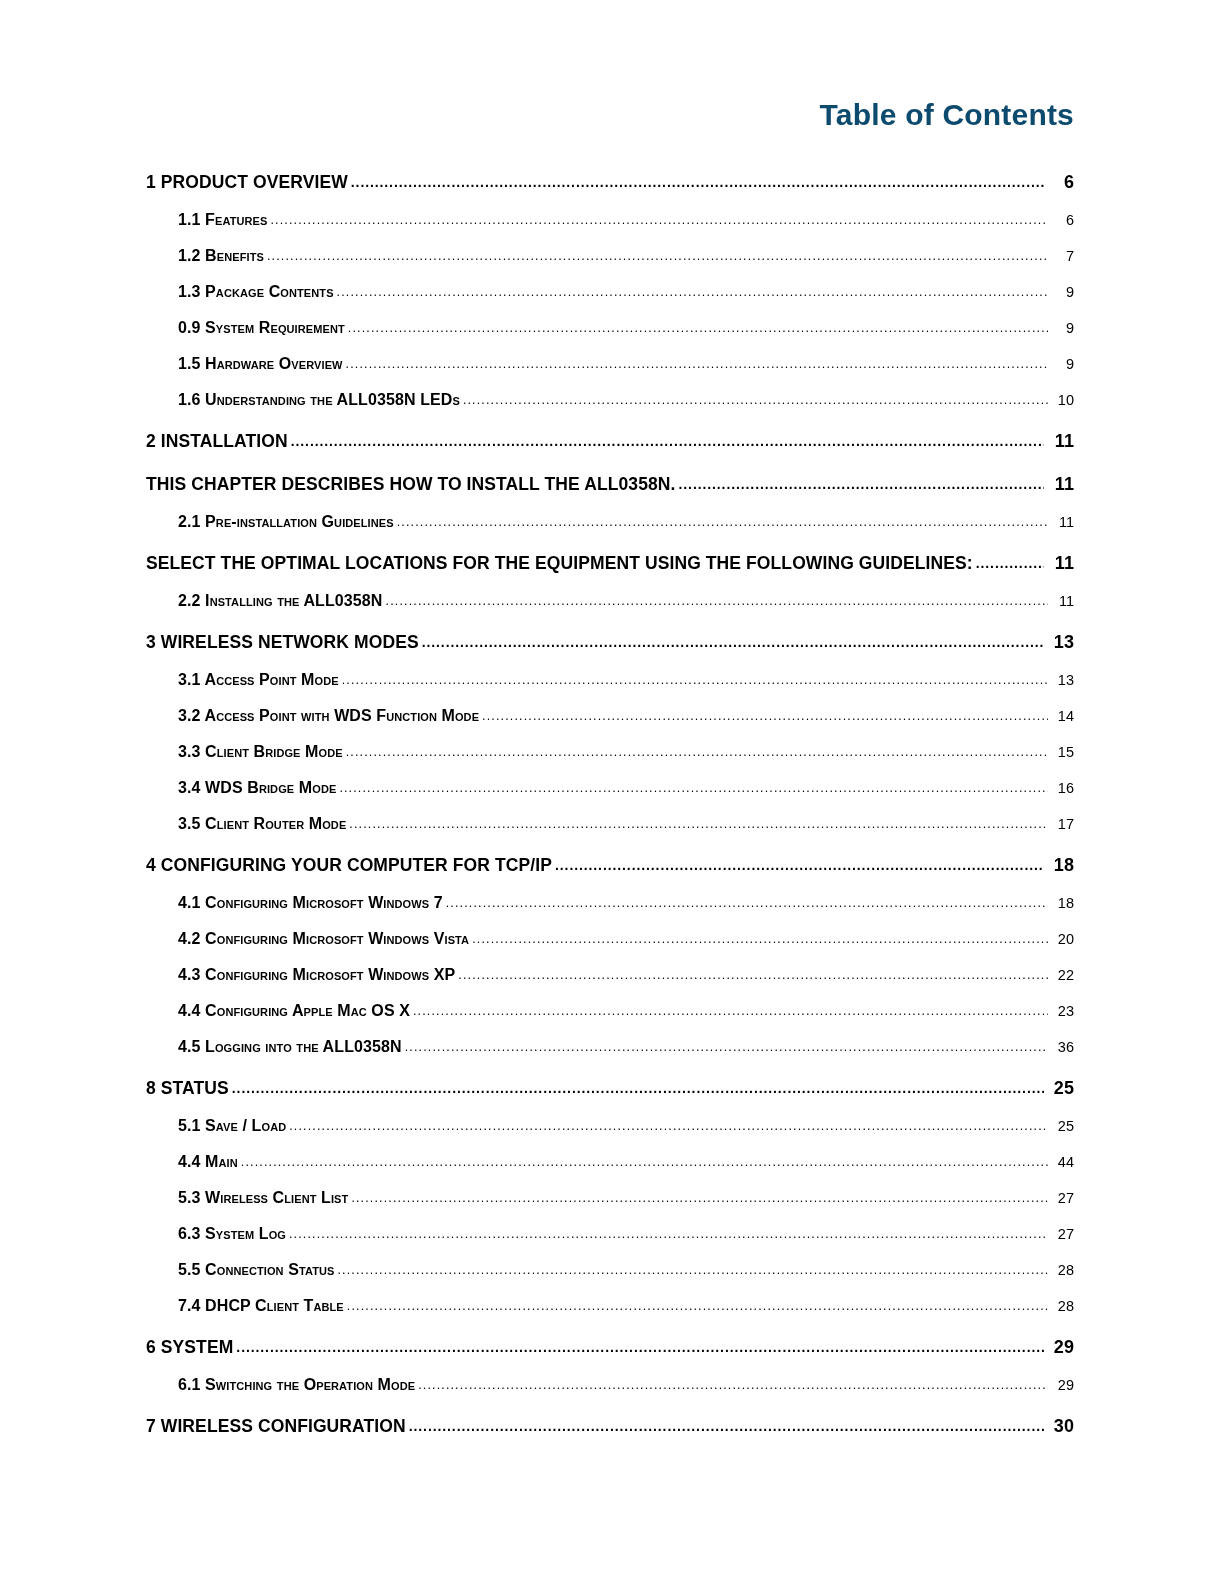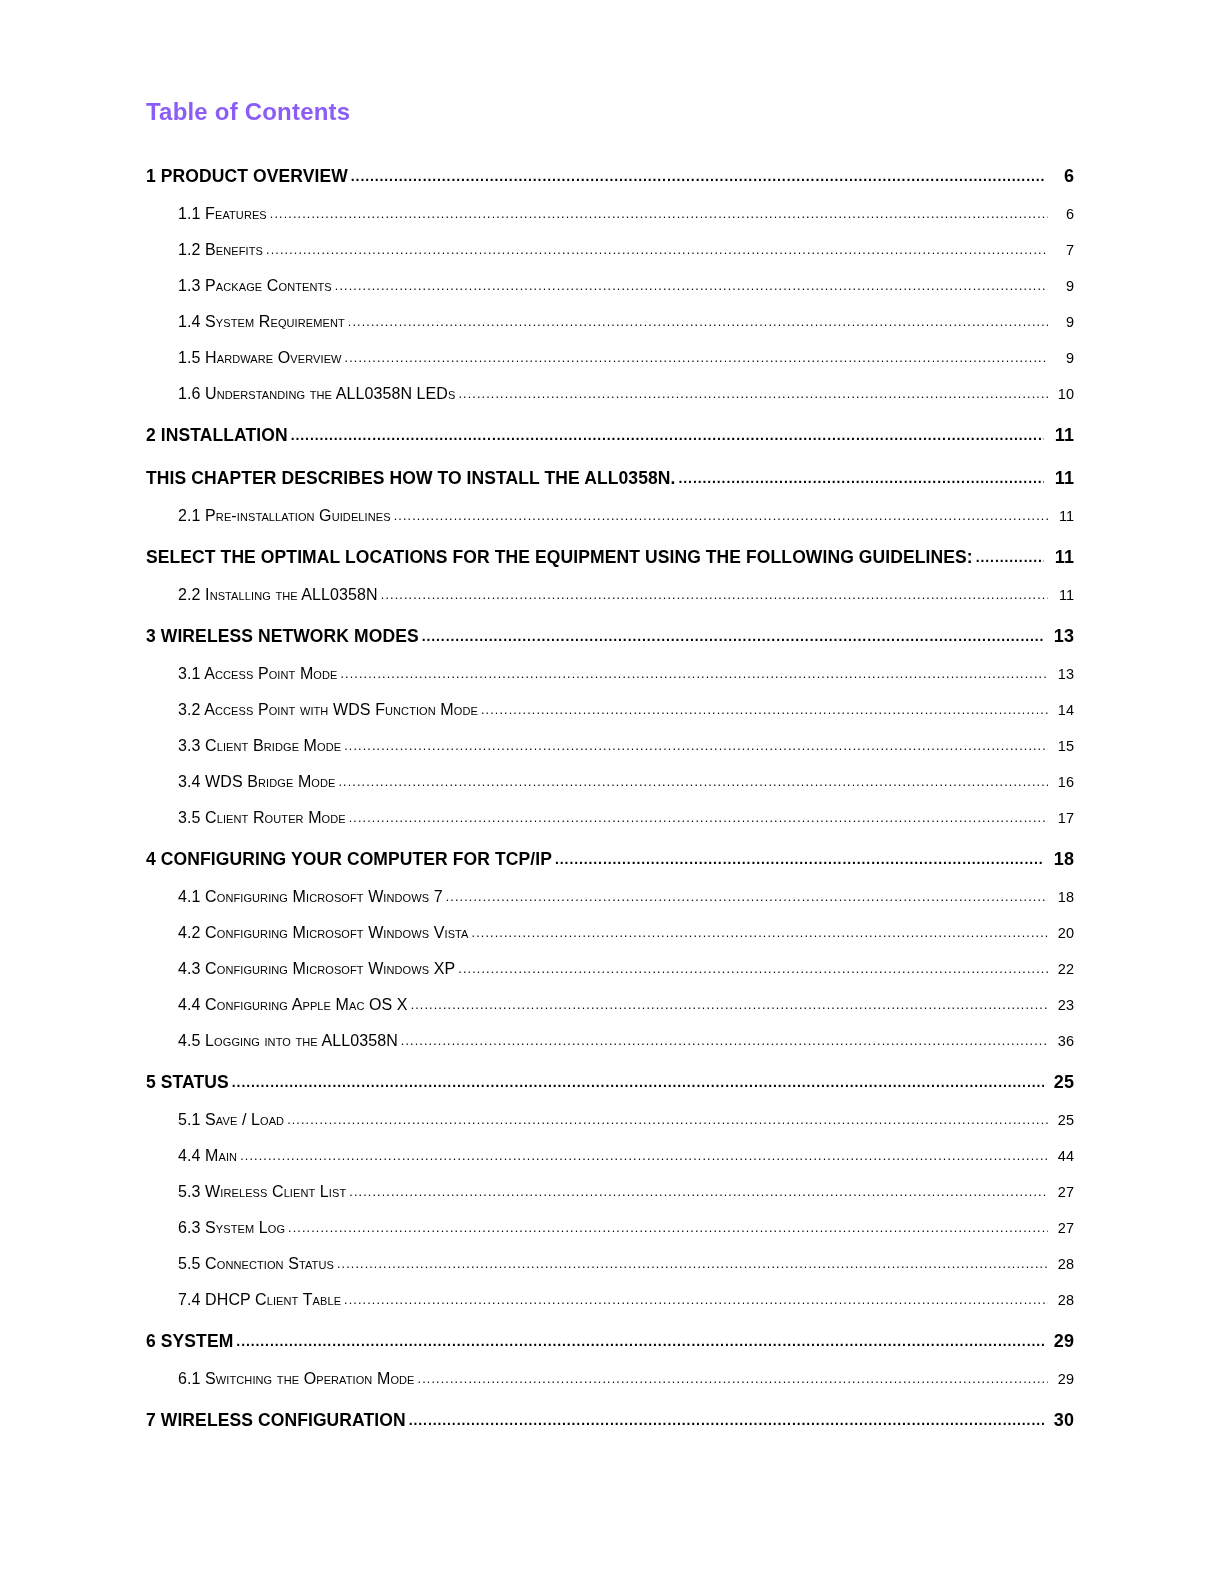--- a/index.html
+++ b/index.html
@@ -18,27 +18,27 @@
     padding: 0;
     overflow: hidden;
   }
   .content {
     position: absolute;
     left: 146px;
     top: 0;
     width: 928px;
   }
   .doc-title {
-    text-align: left;
-    font-size: 24px;
+    text-align: right;
+    font-size: 30px;
     font-weight: bold;
     letter-spacing: 0.2px;
     margin-top: 98px;
     margin-bottom: 34px;
-    color: #8b5cf6;
+    color: #0c4a6e;
   }
   .toc {
     margin: 0;
     padding: 0;
   }
   .toc-entry {
     display: flex;
     align-items: baseline;
     width: 100%;
     white-space: nowrap;
@@ -86,20 +86,21 @@
     margin-top: 18px;
     margin-bottom: 0;
     margin-left: 32px;
     width: calc(100% - 32px);
     font-size: 16px;
     font-weight: normal;
   }
   .lvl2 .toc-label {
     font-variant: small-caps;
     letter-spacing: 0.1px;
+    font-weight: bold;
   }
   .lvl2 .toc-page {
     font-size: 14.5px;
     min-width: 22px;
   }
   .lvl2 .toc-dots {
     font-size: 12.5px;
     letter-spacing: 1.15px;
   }
   .first-entry { margin-top: 40px; }
@@ -125,21 +126,21 @@
           <span class="toc-label">1.2 Benefits </span>
           <span class="toc-dots">..........................................................................................................................................................................................................................................................................................................................................................................................................................................................................................................................</span>
           <span class="toc-page">7</span>
         </div>
         <div class="toc-entry lvl2">
           <span class="toc-label">1.3 Package Contents</span>
           <span class="toc-dots">..........................................................................................................................................................................................................................................................................................................................................................................................................................................................................................................................</span>
           <span class="toc-page">9</span>
         </div>
         <div class="toc-entry lvl2">
-          <span class="toc-label">1.4 System Requirement </span>
+          <span class="toc-label">0.9 System Requirement </span>
           <span class="toc-dots">..........................................................................................................................................................................................................................................................................................................................................................................................................................................................................................................................</span>
           <span class="toc-page">9</span>
         </div>
         <div class="toc-entry lvl2">
           <span class="toc-label">1.5 Hardware Overview</span>
           <span class="toc-dots">..........................................................................................................................................................................................................................................................................................................................................................................................................................................................................................................................</span>
           <span class="toc-page">9</span>
         </div>
         <div class="toc-entry lvl2">
           <span class="toc-label">1.6 Understanding the ALL0358N LEDs</span>
@@ -225,21 +226,21 @@
           <span class="toc-label">4.4 Configuring Apple Mac OS X </span>
           <span class="toc-dots">..........................................................................................................................................................................................................................................................................................................................................................................................................................................................................................................................</span>
           <span class="toc-page">23</span>
         </div>
         <div class="toc-entry lvl2">
           <span class="toc-label">4.5 Logging into the ALL0358N </span>
           <span class="toc-dots">..........................................................................................................................................................................................................................................................................................................................................................................................................................................................................................................................</span>
           <span class="toc-page">36</span>
         </div>
         <div class="toc-entry lvl1">
-          <span class="toc-label">5 STATUS</span>
+          <span class="toc-label">8 STATUS</span>
           <span class="toc-dots">..........................................................................................................................................................................................................................................................................................................................................................................................................................................................................................................................</span>
           <span class="toc-page">25</span>
         </div>
         <div class="toc-entry lvl2">
           <span class="toc-label">5.1 Save / Load </span>
           <span class="toc-dots">..........................................................................................................................................................................................................................................................................................................................................................................................................................................................................................................................</span>
           <span class="toc-page">25</span>
         </div>
         <div class="toc-entry lvl2">
           <span class="toc-label">4.4 Main </span>

